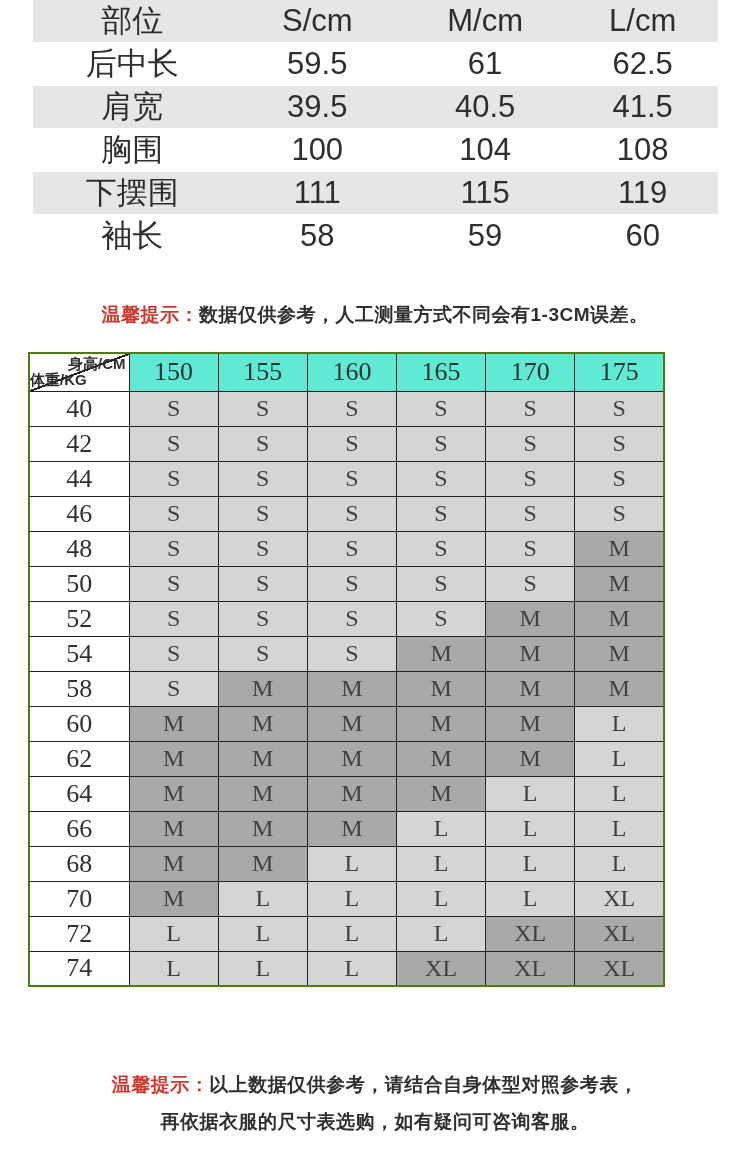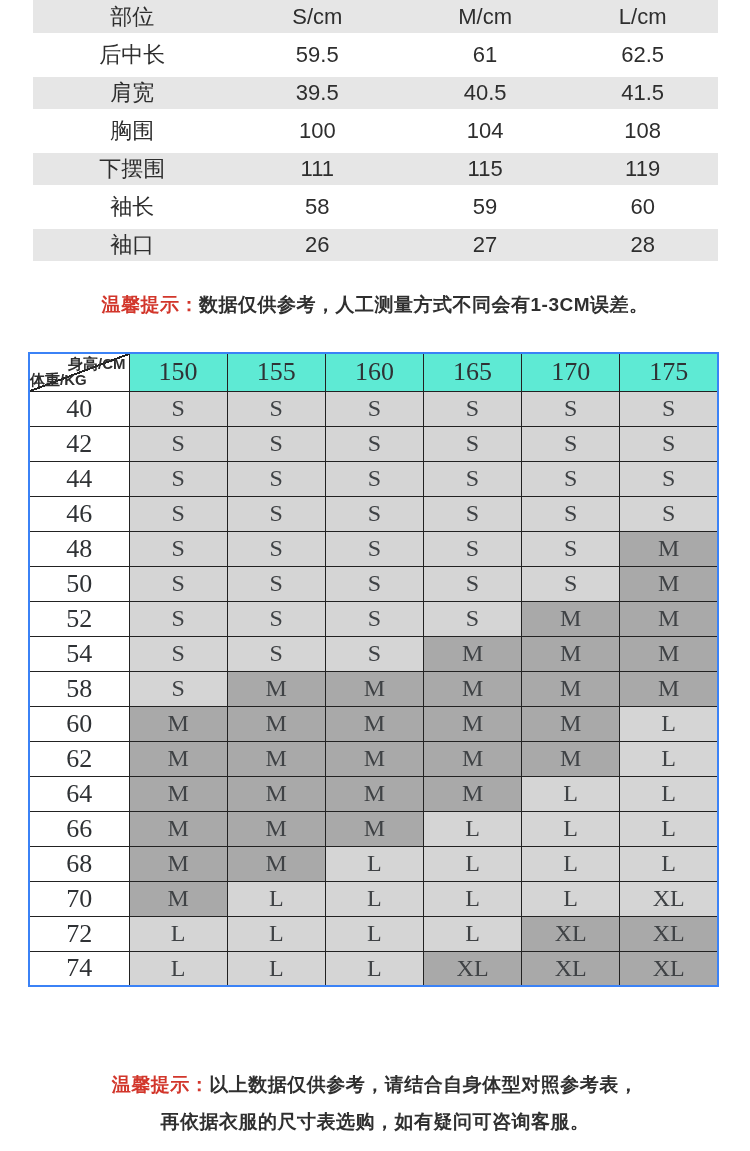--- a/index.html
+++ b/index.html
@@ -10,40 +10,40 @@
   .measure {
     position: absolute; left: 33px; top: 0;
     width: 685px; border-collapse: collapse; table-layout: fixed;
   }
   .measure col.c1 { width: 29%; }
   .measure col.c2 { width: 25%; }
   .measure col.c3 { width: 24%; }
   .measure col.c4 { width: 22%; }
   .measure th, .measure td {
     text-align: center; vertical-align: middle;
-    font-size: 22px; font-weight: 500; color: #2e2e2e;
+    font-size: 31px; font-weight: 500; color: #2e2e2e;
   }
   .measure thead tr { height: 33px; background: #e6e6e6; }
   .measure tbody tr:nth-child(odd)  { height: 44px; background: #ffffff; }
   .measure tbody tr:nth-child(even) { height: 32px; background: #e6e6e6; }
 
   
   .tip {
     position: absolute; left: 0; right: 0; text-align: center;
     font-size: 19px; font-weight: 600; color: #2f2f2f; letter-spacing: 0.5px;
   }
   .tip .prefix { color: #d2362b; font-weight: 700; }
-  .tip1 { top: 292px; }
+  .tip1 { top: 302px; }
   .tip2 { top: 1050px; line-height: 37px; margin-top: 16px; }
 
   
   .matrix {
     position: absolute; left: 28px; top: 352px;
-    width: 691px; border-collapse: collapse; table-layout: fixed;
-    border: 2px solid #3b82f6;
+    width: 637px; border-collapse: collapse; table-layout: fixed;
+    border: 2px solid #4d7c0f;
   }
   .matrix col.w { width: 100px; }
   .matrix th, .matrix td {
     border: 1px solid #222222; text-align: center; vertical-align: middle;
     font-family: "Liberation Serif", serif;
   }
   .matrix thead tr { height: 38px; }
   .matrix tbody tr { height: 35px; }
   .matrix .hnum { font-size: 26px; font-weight: 400; color: #2f3235; background: #5eead4; }
   .matrix .wnum { font-size: 26px; font-weight: 400; color: #2f3235; background: #ffffff; }
@@ -108,26 +108,20 @@
         <td>111</td>
         <td>115</td>
         <td>119</td>
       </tr>
       <tr>
         <td>袖长</td>
         <td>58</td>
         <td>59</td>
         <td>60</td>
       </tr>
-      <tr>
-        <td>袖口</td>
-        <td>26</td>
-        <td>27</td>
-        <td>28</td>
-      </tr>
     </tbody>
 </table>
 
 <p class="tip tip1">
   <span class="prefix">温馨提示：</span><span>数据仅供参考，人工测量方式不同会有1-3CM误差。</span>
 </p>
 
 <table class="matrix">
   <colgroup id="matrix-cols">
       <col class="w">

